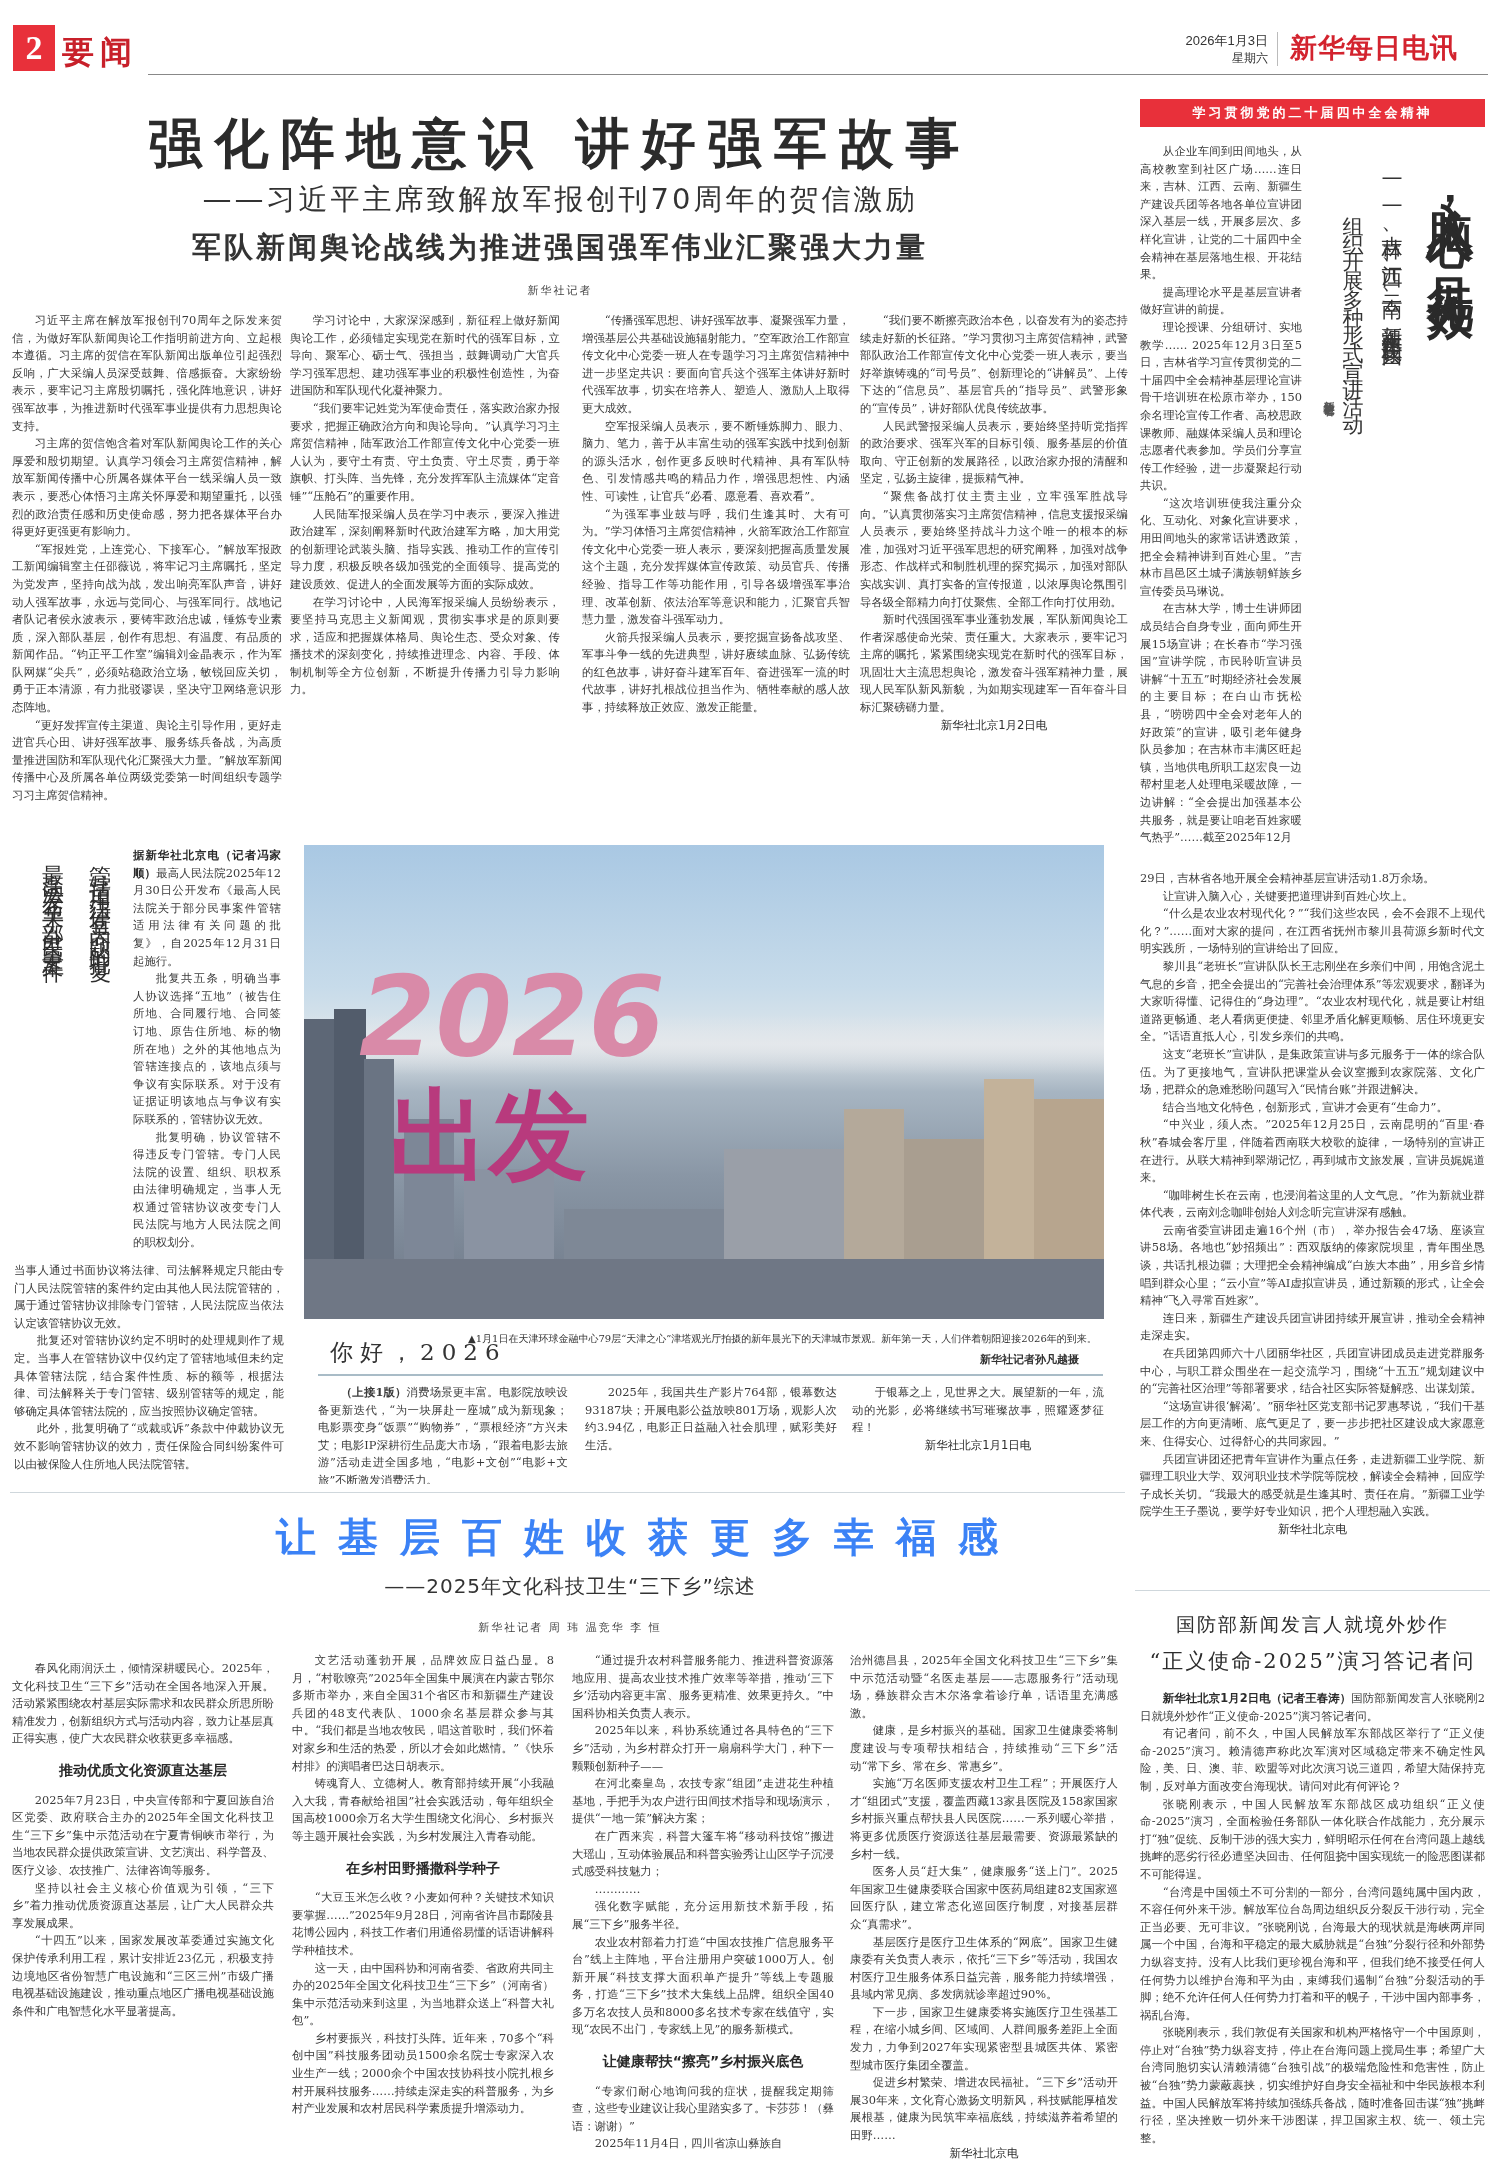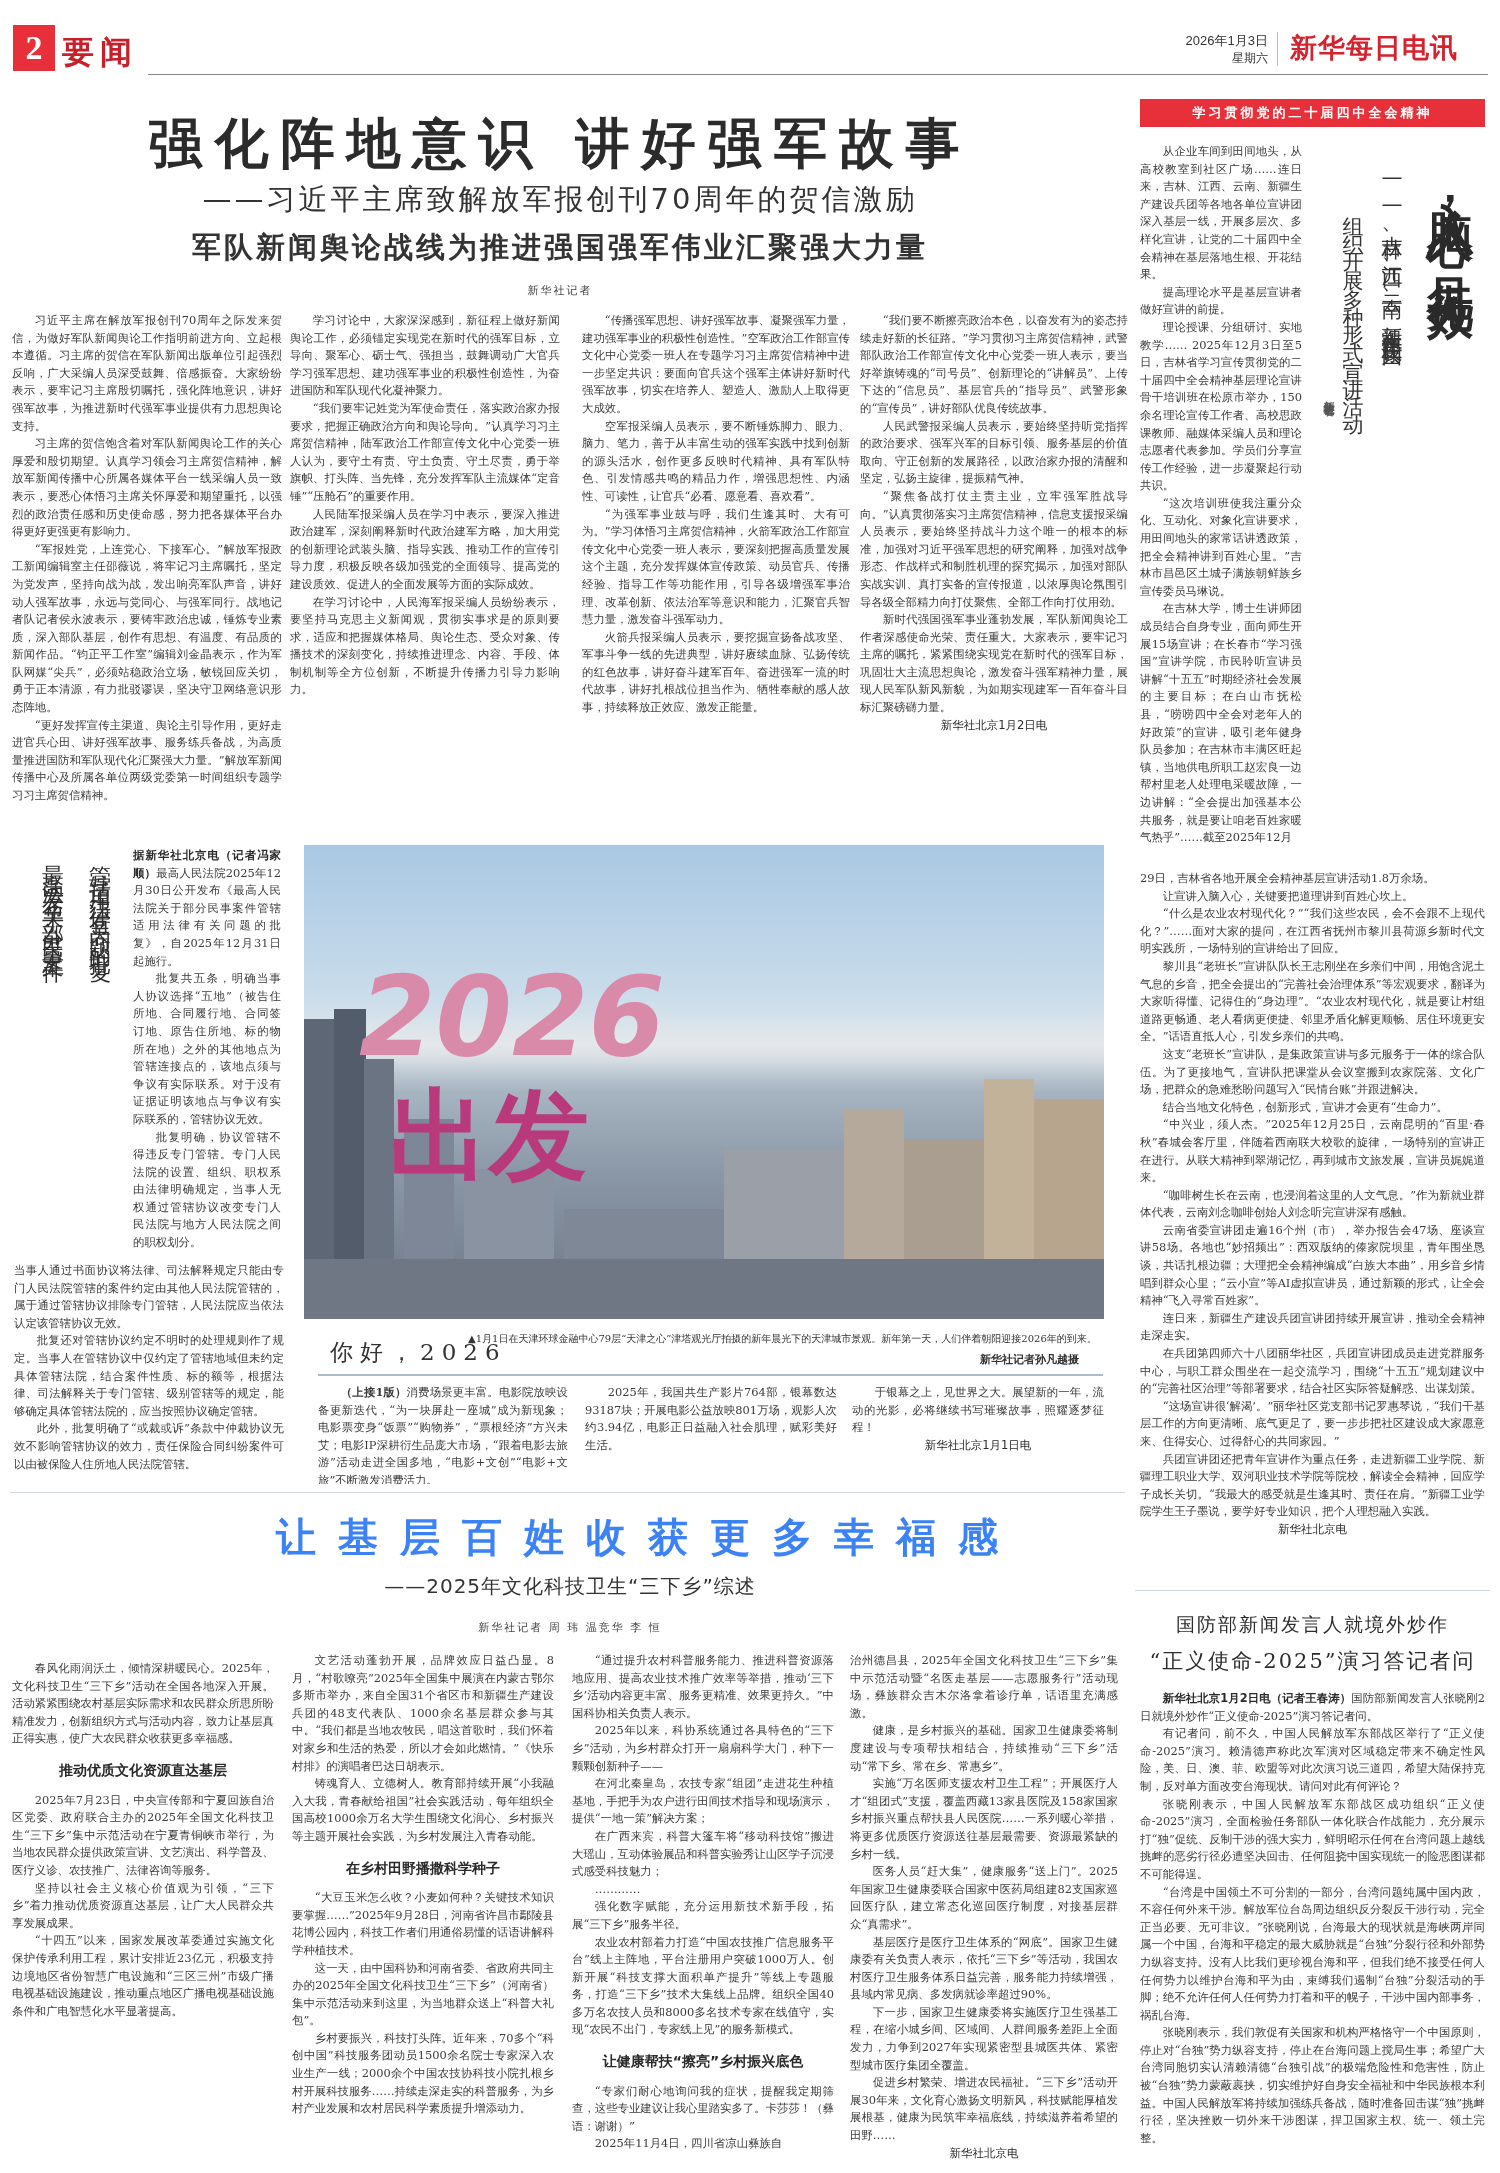--- a/index.html
+++ b/index.html
@@ -83,21 +83,21 @@
   <p>“军报姓党，上连党心、下接军心。”解放军报政工新闻编辑室主任邵薇说，将牢记习主席嘱托，坚定为党发声，坚持向战为战，发出响亮军队声音，讲好动人强军故事，永远与党同心、与强军同行。战地记者队记者侯永波表示，要铸牢政治忠诚，锤炼专业素质，深入部队基层，创作有思想、有温度、有品质的新闻作品。“钧正平工作室”编辑刘金晶表示，作为军队网媒“尖兵”，必须站稳政治立场，敏锐回应关切，勇于正本清源，有力批驳谬误，坚决守卫网络意识形态阵地。</p>
   <p>“更好发挥宣传主渠道、舆论主引导作用，更好走进官兵心田、讲好强军故事、服务练兵备战，为高质量推进国防和军队现代化汇聚强大力量。”解放军新闻传播中心及所属各单位两级党委第一时间组织专题学习习主席贺信精神。</p>
 </div>
 <div class="col body-text" style="left:290px; top:312px; width:270px; height:510px;">
   <p>学习讨论中，大家深深感到，新征程上做好新闻舆论工作，必须锚定实现党在新时代的强军目标，立导向、聚军心、砺士气、强担当，鼓舞调动广大官兵学习强军思想、建功强军事业的积极性创造性，为奋进国防和军队现代化凝神聚力。</p>
   <p>“我们要牢记姓党为军使命责任，落实政治家办报要求，把握正确政治方向和舆论导向。”认真学习习主席贺信精神，陆军政治工作部宣传文化中心党委一班人认为，要守土有责、守土负责、守土尽责，勇于举旗帜、打头阵、当先锋，充分发挥军队主流媒体“定音锤”“压舱石”的重要作用。</p>
   <p>人民陆军报采编人员在学习中表示，要深入推进政治建军，深刻阐释新时代政治建军方略，加大用党的创新理论武装头脑、指导实践、推动工作的宣传引导力度，积极反映各级加强党的全面领导、提高党的建设质效、促进人的全面发展等方面的实际成效。</p>
   <p>在学习讨论中，人民海军报采编人员纷纷表示，要坚持马克思主义新闻观，贯彻实事求是的原则要求，适应和把握媒体格局、舆论生态、受众对象、传播技术的深刻变化，持续推进理念、内容、手段、体制机制等全方位创新，不断提升传播力引导力影响力。</p>
 </div>
 <div class="col body-text" style="left:582px; top:312px; width:268px; height:510px;">
-  <p>“传播强军思想、讲好强军故事、凝聚强军力量，建功强军事业的积极性创造性。”空军政治工作部宣传文化中心党委一班人在专题学习习主席贺信精神中进一步坚定共识：要面向官兵这个强军主体讲好新时代强军故事，切实在培养人、塑造人、激励人上取得更大成效。</p>
+  <p>“传播强军思想、讲好强军故事、凝聚强军力量，增强基层公共基础设施辐射能力。”空军政治工作部宣传文化中心党委一班人在专题学习习主席贺信精神中进一步坚定共识：要面向官兵这个强军主体讲好新时代强军故事，切实在培养人、塑造人、激励人上取得更大成效。</p>
   <p>空军报采编人员表示，要不断锤炼脚力、眼力、脑力、笔力，善于从丰富生动的强军实践中找到创新的源头活水，创作更多反映时代精神、具有军队特色、引发情感共鸣的精品力作，增强思想性、内涵性、可读性，让官兵“必看、愿意看、喜欢看”。</p>
   <p>“为强军事业鼓与呼，我们生逢其时、大有可为。”学习体悟习主席贺信精神，火箭军政治工作部宣传文化中心党委一班人表示，要深刻把握高质量发展这个主题，充分发挥媒体宣传政策、动员官兵、传播经验、指导工作等功能作用，引导各级增强军事治理、改革创新、依法治军等意识和能力，汇聚官兵智慧力量，激发奋斗强军动力。</p>
   <p>火箭兵报采编人员表示，要挖掘宣扬备战攻坚、军事斗争一线的先进典型，讲好赓续血脉、弘扬传统的红色故事，讲好奋斗建军百年、奋进强军一流的时代故事，讲好扎根战位担当作为、牺牲奉献的感人故事，持续释放正效应、激发正能量。</p>
 </div>
 <div class="col body-text" style="left:860px; top:312px; width:268px; height:510px;">
   <p>“我们要不断擦亮政治本色，以奋发有为的姿态持续走好新的长征路。”学习贯彻习主席贺信精神，武警部队政治工作部宣传文化中心党委一班人表示，要当好举旗铸魂的“司号员”、创新理论的“讲解员”、上传下达的“信息员”、基层官兵的“指导员”、武警形象的“宣传员”，讲好部队优良传统故事。</p>
   <p>人民武警报采编人员表示，要始终坚持听党指挥的政治要求、强军兴军的目标引领、服务基层的价值取向、守正创新的发展路径，以政治家办报的清醒和坚定，弘扬主旋律，提振精气神。</p>
   <p>“聚焦备战打仗主责主业，立牢强军胜战导向。”认真贯彻落实习主席贺信精神，信息支援报采编人员表示，要始终坚持战斗力这个唯一的根本的标准，加强对习近平强军思想的研究阐释，加强对战争形态、作战样式和制胜机理的探究揭示，加强对部队实战实训、真打实备的宣传报道，以浓厚舆论氛围引导各级全部精力向打仗聚焦、全部工作向打仗用劲。</p>
   <p>新时代强国强军事业蓬勃发展，军队新闻舆论工作者深感使命光荣、责任重大。大家表示，要牢记习主席的嘱托，紧紧围绕实现党在新时代的强军目标，巩固壮大主流思想舆论，激发奋斗强军精神力量，展现人民军队新风新貌，为如期实现建军一百年奋斗目标汇聚磅礴力量。</p>
   <div class="signoff">新华社北京1月2日电</div>

